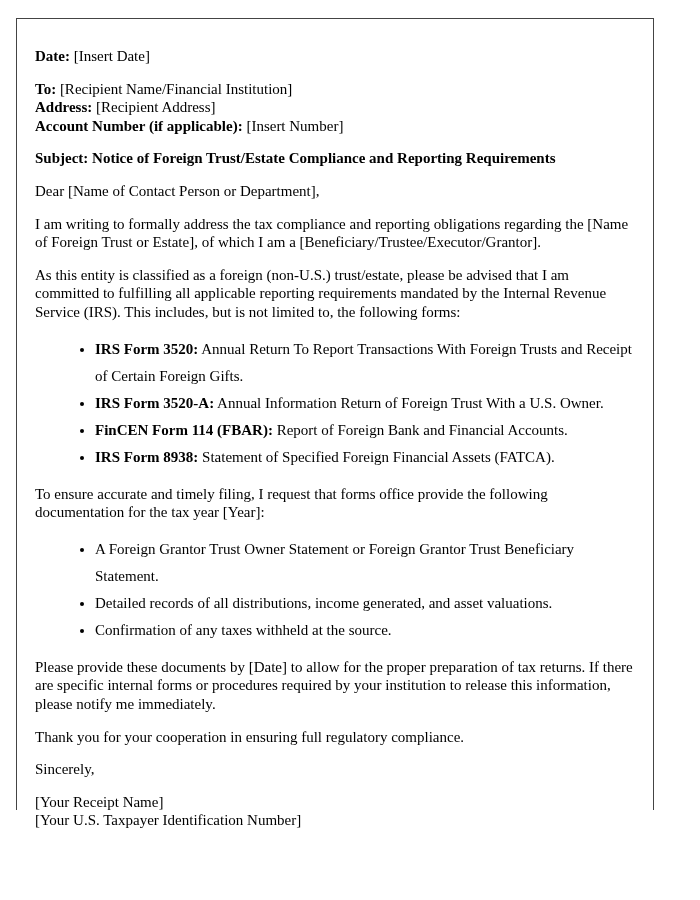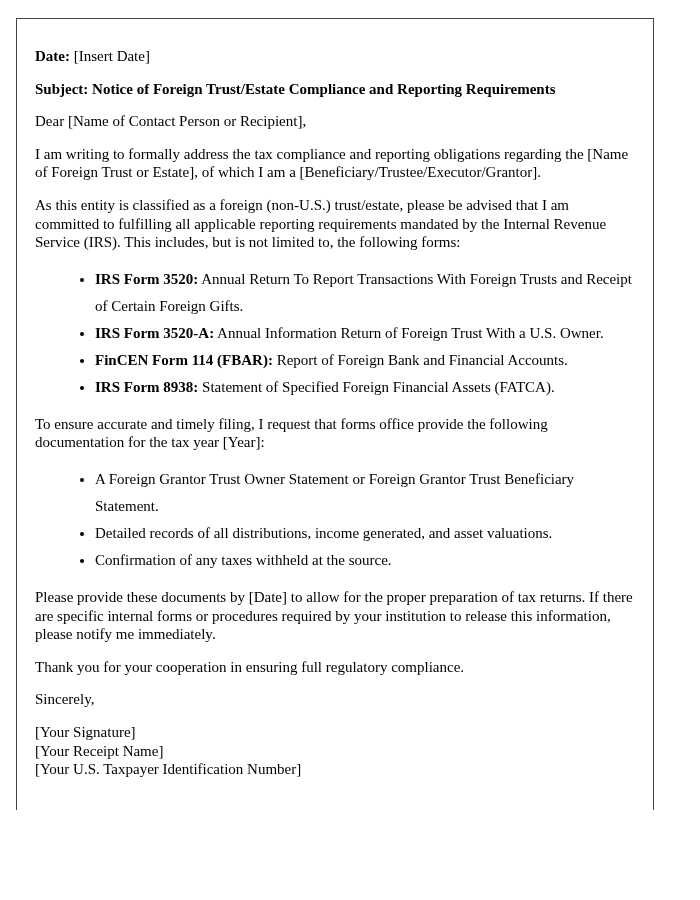--- a/index.html
+++ b/index.html
@@ -44,26 +44,40 @@
 </head>
 <body>
 
 <div class="letter-box">
 
   <p class="date-line">
     <b>Date:</b>
     <span>[Insert Date]</span>
   </p>
 
+  <div class="meta-block">
+    <p>
+      <b>To:</b>
+      <span>[Recipient Name/Financial Institution]</span>
+    </p>
+    <p>
+      <b>Address:</b>
+      <span>[Recipient Address]</span>
+    </p>
+    <p>
+      <b>Account Number (if applicable):</b>
+      <span>[Insert Number]</span>
+    </p>
+  </div>
 
   <p>
     <b>Subject: Notice of Foreign Trust/Estate Compliance and Reporting Requirements</b>
   </p>
 
-  <p>Dear [Name of Contact Person or Recipient],</p>
+  <p>Dear [Name of Contact Person or Department],</p>
 
   <p>I am writing to formally address the tax compliance and reporting obligations regarding the [Name of Foreign Trust or Estate], of which I am a [Beneficiary/Trustee/Executor/Grantor].</p>
 
   <p>As this entity is classified as a foreign (non-U.S.) trust/estate, please be advised that I am committed to fulfilling all applicable reporting requirements mandated by the Internal Revenue Service (IRS). This includes, but is not limited to, the following forms:</p>
 
   <ul class="letter-list">
     <li>
       <b>IRS Form 3520:</b><span> Annual Return To Report Transactions With Foreign Trusts and Receipt of Certain Foreign Gifts.</span>
     </li>
     <li>
@@ -85,18 +99,17 @@
     <li>Confirmation of any taxes withheld at the source.</li>
   </ul>
 
   <p>Please provide these documents by [Date] to allow for the proper preparation of tax returns. If there are specific internal forms or procedures required by your institution to release this information, please notify me immediately.</p>
 
   <p>Thank you for your cooperation in ensuring full regulatory compliance.</p>
 
   <p>Sincerely,</p>
 
   <div class="signature-block">
-    <p>[Your Signature]</p>
     <p>[Your Receipt Name]</p>
     <p>[Your U.S. Taxpayer Identification Number]</p>
   </div>
 
 </div>
 
 </body></html>

